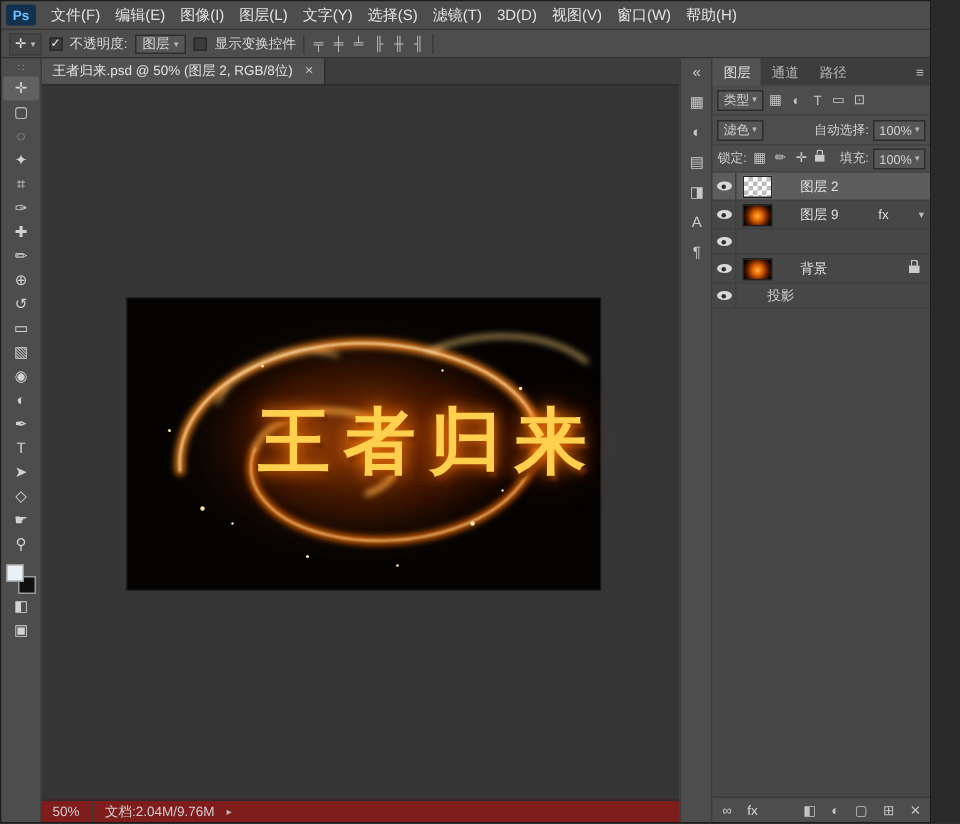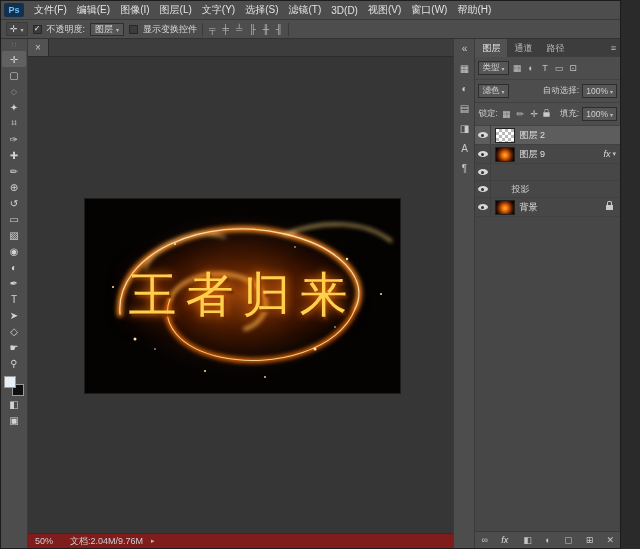--- a/index.html
+++ b/index.html
@@ -35,51 +35,51 @@
   .sw-fg{position:absolute;left:0;top:0;width:12px;height:12px;background:#e8f1f8;border:1px solid #9b9b9b}
 
   
   .center{flex:1;display:flex;flex-direction:column;min-width:0;background:#363636}
   .tabbar{flex:0 0 18px;background:#3d3d3d;border-bottom:1px solid #2b2b2b;display:flex}
   .doctab{display:flex;align-items:center;gap:8px;background:#525252;color:#e0e0e0;font-size:9px;padding:0 7px;border-right:1px solid #2b2b2b;white-space:nowrap}
   .doctab .close{color:#c2c2c2;font-size:10px}
   .canvas{flex:1;position:relative;overflow:hidden}
   .artwork{position:absolute;left:57px;top:142px;width:315px;height:194px;background:#040302;box-shadow:0 0 0 1px #1d1d1d}
   .artwork svg{position:absolute;left:0;top:0;width:100%;height:100%}
-  .art-title{position:absolute;left:0;right:0;top:50%;transform:translateY(-52%);text-align:center;font-size:48px;font-weight:normal;letter-spacing:9px;color:#ffcf4e;white-space:nowrap;
+  .art-title{position:absolute;left:0;right:0;top:50%;transform:translateY(-52%);text-align:right;font-size:48px;font-weight:bold;letter-spacing:9px;color:#ffcf4e;white-space:nowrap;
     text-shadow:0 0 10px rgba(255,130,10,.95),0 0 26px rgba(255,70,0,.55),2px 3px 2px rgba(70,25,0,.95)}
   .statusbar{flex:0 0 15px;background:#7f1d1d;border-top:1px solid #2d2d2d;display:flex;align-items:center;font-size:9px;color:#cfcfcf;gap:8px;padding:0 7px}
   .flyout{font-size:7px;color:#b5b5b5}
 
   
   .rightstrip{flex:0 0 21px;background:#4d4d4d;border-left:1px solid #3a3a3a;display:flex;flex-direction:column;align-items:center;padding-top:3px;gap:7px;font-size:10px;color:#c9c9c9}
   .strip-icon{width:16px;height:13px;display:flex;align-items:center;justify-content:center}
 
   
   .layers{flex:0 0 144px;background:#4d4d4d;border-left:1px solid #3a3a3a;display:flex;flex-direction:column;min-height:0}
   .ptabs{flex:0 0 18px;display:flex;background:#3d3d3d;align-items:stretch;font-size:9px}
   .ptab{display:flex;align-items:center;padding:0 7px;color:#b8b8b8}
   .ptab.active{background:#525252;color:#e4e4e4}
   .pmenu{margin-left:auto;display:flex;align-items:center;padding:0 4px;color:#c0c0c0;font-size:9px}
-  .prow{display:flex;align-items:center;gap:3px;padding:11px 3px;border-bottom:1px solid #424242;font-size:8.5px;color:#cfcfcf}
+  .prow{display:flex;align-items:center;gap:3px;padding:0 3px;border-bottom:1px solid #424242;font-size:8.5px;color:#cfcfcf}
   .prow.filter{height:20px}.prow.blend{height:20px}.prow.lock{height:18px}
   .mini-dd{display:inline-flex;align-items:center;gap:2px;background:#565656;border:1px solid #2d2d2d;height:14px;padding:0 3px;font-size:8.5px;white-space:nowrap}
   .ficon{font-size:9px;color:#c3c3c3;width:11px;text-align:center}
   .llist{flex:1;background:#474747;overflow:hidden;font-size:9px}
   .lrow{height:19px;display:flex;align-items:center;border-bottom:1px solid #414141;color:#e0e0e0}
   .lrow.sel{background:#5d5d5d}
   .lrow.sub{height:17px;color:#cfcfcf}
   .eyecell{flex:0 0 16px;align-self:stretch;border-right:1px solid #3e3e3e;display:flex;align-items:center;justify-content:center}
   .eye{position:relative;width:10px;height:6px;background:#d8d8d8;border-radius:50%}
   .eye::after{content:"";position:absolute;left:3.5px;top:1.5px;width:3px;height:3px;background:#2f2f2f;border-radius:50%}
   .thumb{flex:0 0 20px;width:20px;height:15px;border:1px solid #222;margin-left:4px}
   .thumb.checker{background-color:#fff;background-image:linear-gradient(45deg,#b9b9b9 25%,transparent 25%,transparent 75%,#b9b9b9 75%),linear-gradient(45deg,#b9b9b9 25%,transparent 25%,transparent 75%,#b9b9b9 75%);background-position:0 0,3px 3px;background-size:6px 6px}
   .thumb.flame{background:radial-gradient(circle at 50% 55%,#ffb347 0%,#e06000 30%,#5a1d00 60%,#0a0402 85%)}
-  .lname{margin-left:4px;flex:1;white-space:nowrap;overflow:hidden}
-  .fxbadge{font-style:italic;font-size:9px;color:#dcdcdc;margin-right:2px}
+  .lname{margin-left:18px;flex:1;white-space:nowrap;overflow:hidden}
+  .fxbadge{font-size:9px;color:#dcdcdc;margin-right:20px}
   .chev{font-size:7px;color:#bdbdbd;margin-right:4px}
   .locki{position:relative;width:7px;height:5px;background:#c9c9c9;margin-right:7px}
   .locki::before{content:"";position:absolute;top:-4px;left:1px;width:3px;height:3px;border:1px solid #c9c9c9;border-bottom:none;border-radius:2px 2px 0 0}
   .locki.small{transform:scale(.9)}
   .subname{margin-left:12px}
   .subname.deep{margin-left:20px}
   .lbottom{flex:0 0 17px;border-top:1px solid #3a3a3a;background:#4d4d4d;display:flex;align-items:center;justify-content:space-between;padding:0 6px;font-size:9px;color:#c4c4c4}
   .push{margin-left:auto}
 </style>
 </head>
@@ -153,20 +153,21 @@
         <span class="sw-bg"></span>
         <span class="sw-fg"></span>
       </div>
       <div class="tool">◧</div>
       <div class="tool">▣</div>
     </div>
 
     <div class="center">
       <div class="tabbar">
         <div class="doctab">
+          <span>王者归来.psd @ 50% (图层 2, RGB/8位)</span>
           <span class="close">×</span>
         </div>
       </div>
       <div class="canvas">
         <div class="artwork">
           <svg viewBox="0 0 315 194" aria-hidden="true">
             <defs>
               <radialGradient id="glow" cx="50%" cy="50%" r="50%">
                 <stop offset="0%" stop-color="#ff7b14" stop-opacity="0.55"></stop>
                 <stop offset="55%" stop-color="#b43c00" stop-opacity="0.25"></stop>
@@ -288,33 +289,33 @@
           <span class="thumb flame"></span>
           <span class="lname">图层 9</span>
           <span class="fxbadge">fx</span>
           <span class="chev">▾</span>
         </div>
         <div class="lrow sub">
           <span class="eyecell">
               <span class="eye"></span>
             </span>
         </div>
-        <div class="lrow sub">
-          <span class="eyecell">
-              <span class="eye"></span>
-            </span>
-          <span class="lname subname deep">投影</span>
-        </div>
         <div class="lrow">
           <span class="eyecell">
               <span class="eye"></span>
             </span>
           <span class="thumb flame"></span>
           <span class="lname">背景</span>
           <span class="locki"></span>
+        </div>
+        <div class="lrow sub">
+          <span class="eyecell">
+              <span class="eye"></span>
+            </span>
+          <span class="lname subname deep">投影</span>
         </div>
       </div>
 
       <div class="lbottom">
         <span>∞</span>
         <span class="fxbadge">fx</span>
         <span>◧</span>
         <span>◐</span>
         <span>▢</span>
         <span>⊞</span>

